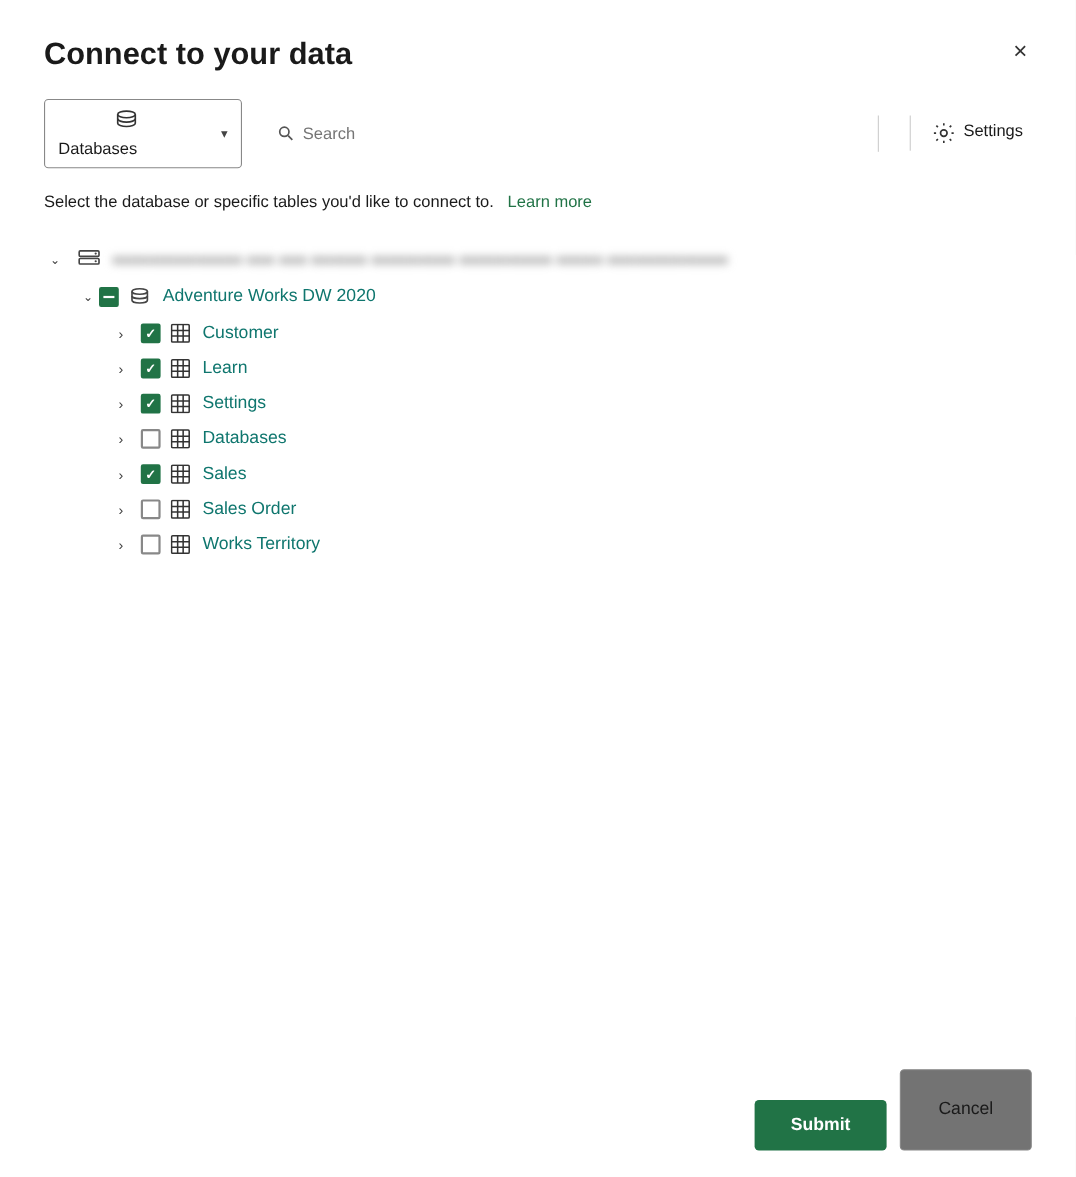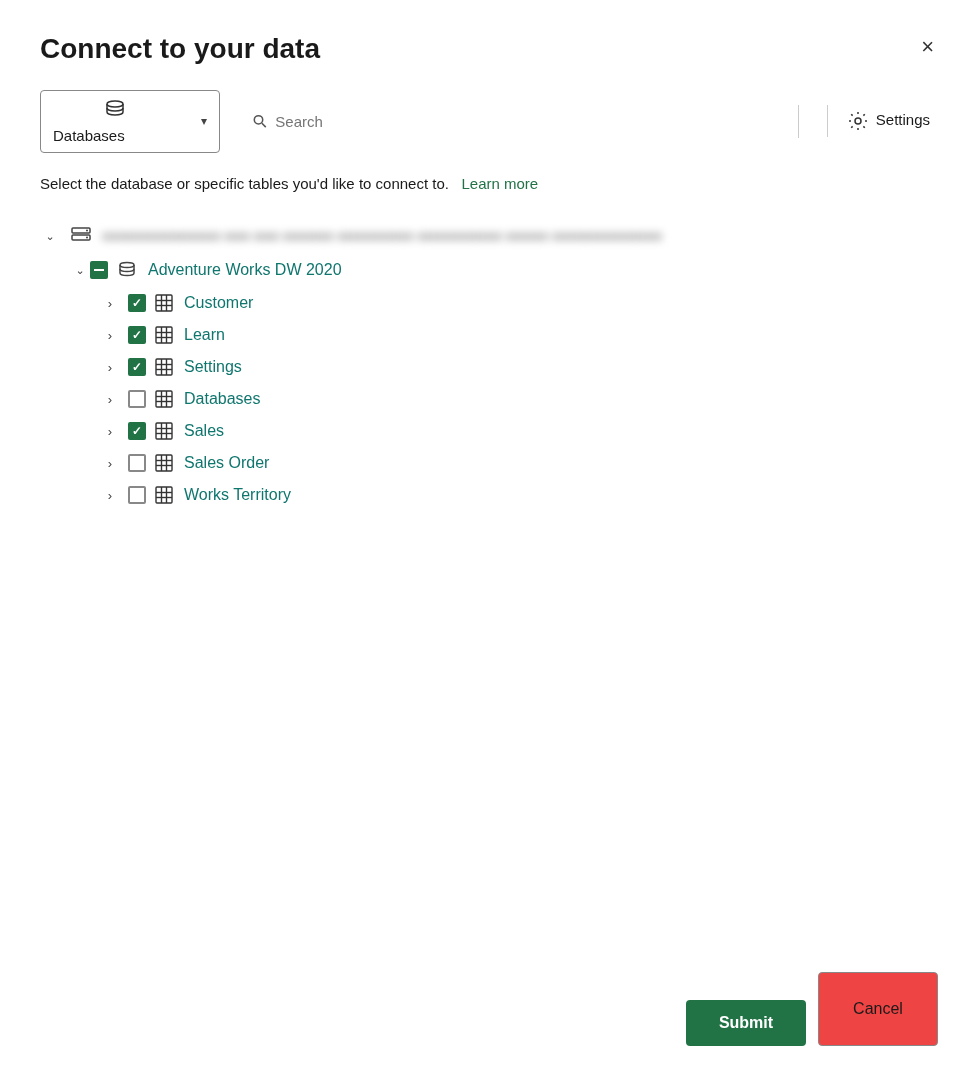--- a/index.html
+++ b/index.html
@@ -254,21 +254,21 @@
       border-radius: 4px;
       padding: 14px 32px;
       font-size: 16px;
       font-weight: 600;
       cursor: pointer;
       min-width: 120px;
       margin-top: 28px;
     }
 
     .btn-cancel {
-      background: #ef4444;
+      background: #737373;
       color: #1a1a1a;
       border: 1px solid #888;
       border-radius: 4px;
       padding: 14px 32px;
       font-size: 16px;
       cursor: pointer;
       min-width: 120px;
     }
 
     .toolbar-row {

